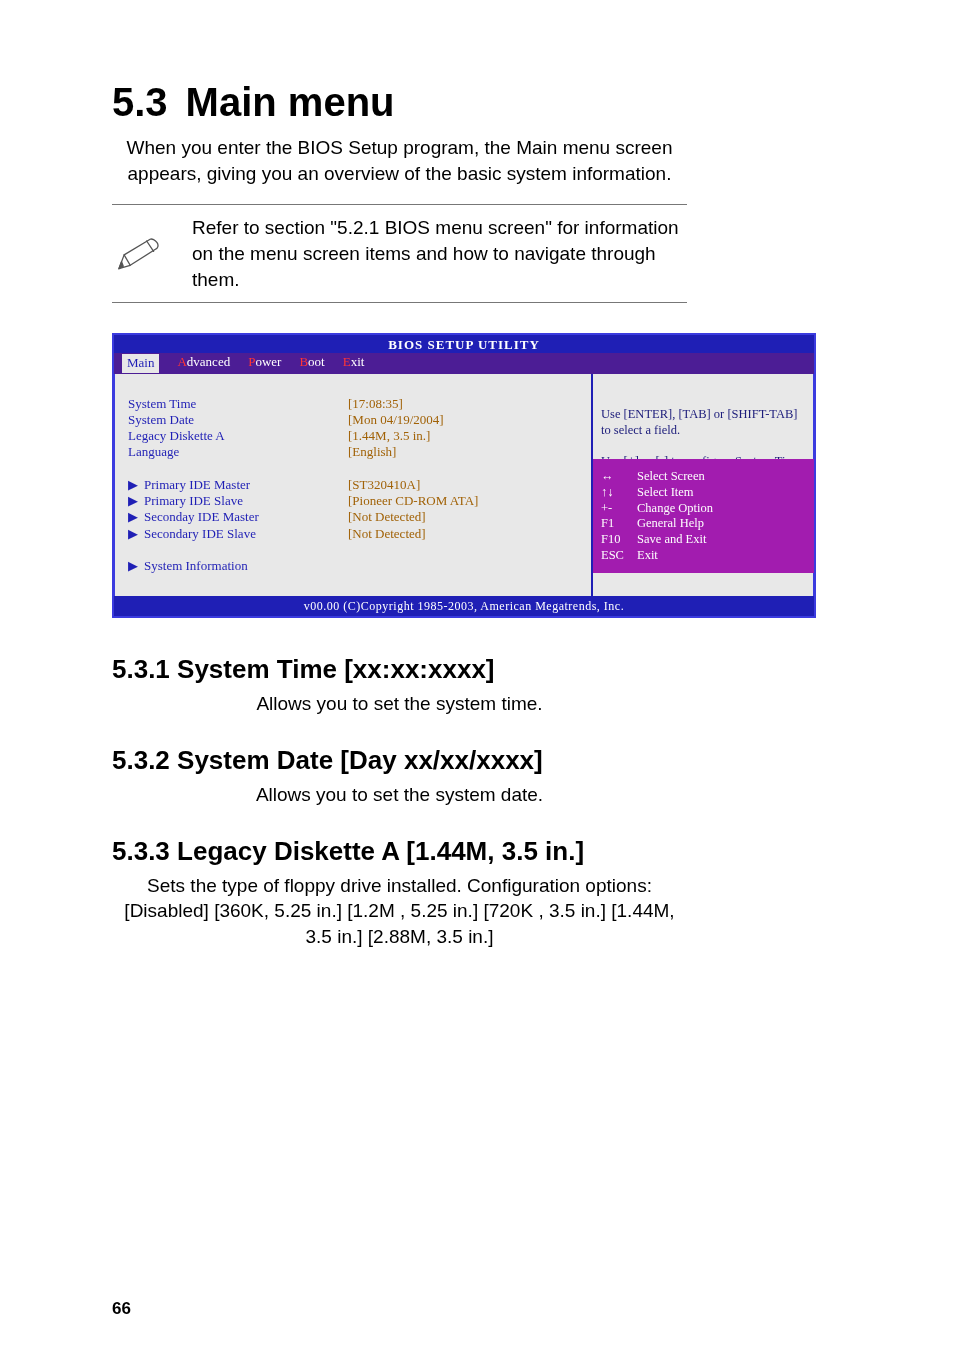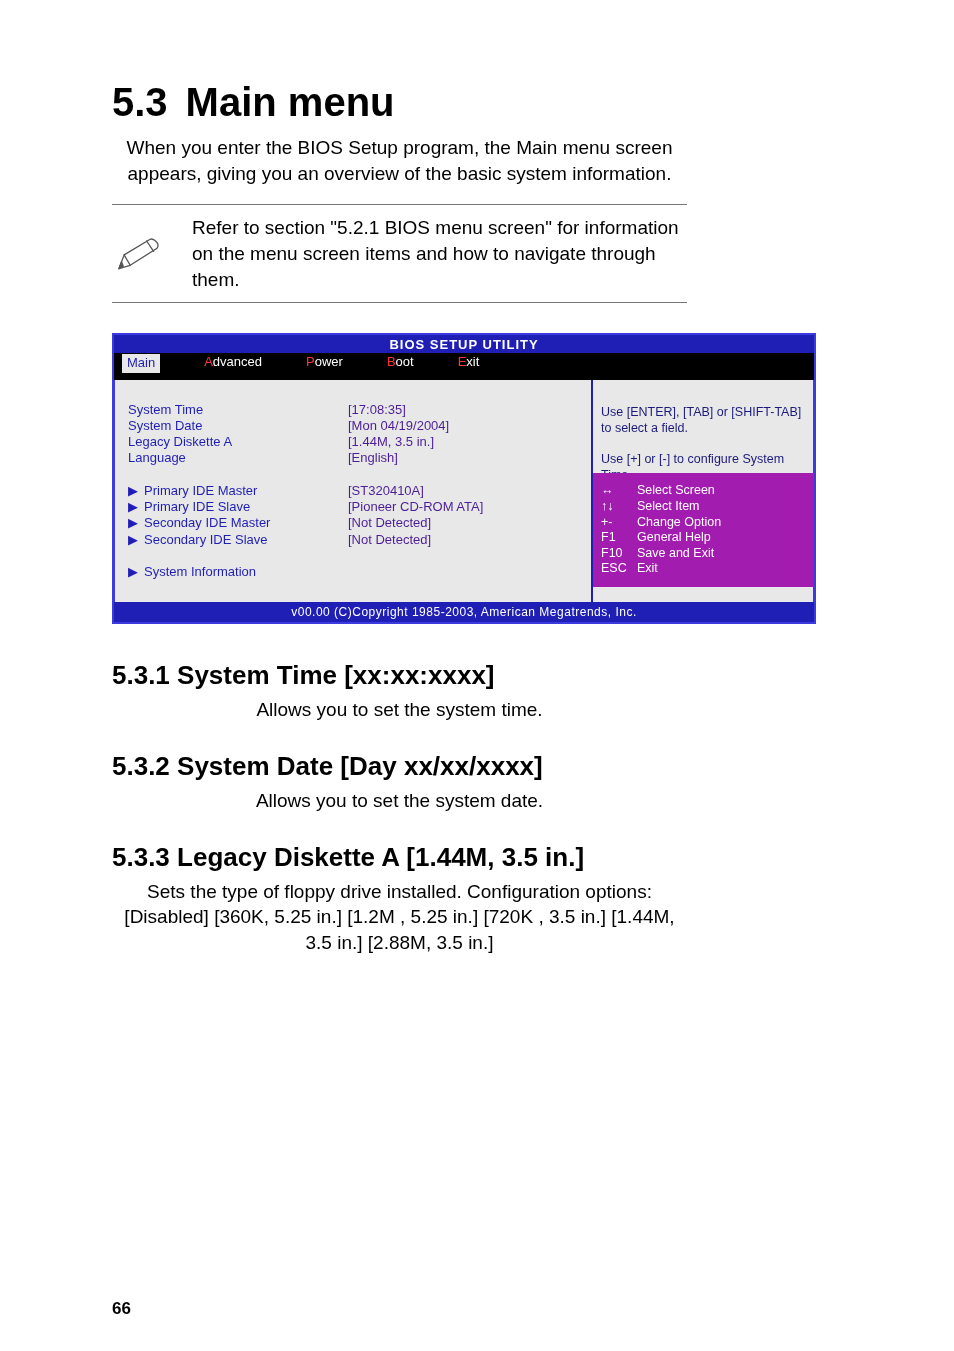--- a/index.html
+++ b/index.html
@@ -49,62 +49,62 @@
   .note-text {
     font-size: 19px;
     line-height: 1.35;
   }
 
   
   .bios {
     width: 700px;
     margin: 0 auto 36px auto;
     border: 2px solid #3b3bdf;
-    font-family: Liberation Sans, sans-serif;
+    font-family: Liberation Serif, serif;
     font-size: 13px;
     line-height: 1.25;
     background: #e8e8e8;
     position: relative;
     box-shadow: 0 0 0 1px #3b3bdf inset;
   }
   .bios-title {
     background: #1f1fb5;
     color: #fff;
     text-align: center;
     font-weight: bold;
     padding: 2px 0 0 0;
     letter-spacing: 1px;
   }
   .bios-menu {
-    background: #000000;
+    background: #4c1d95;
     color: #cfd0ff;
-    padding: 1px 8px 7px 8px;
+    padding: 1px 8px 1px 8px;
     display: flex;
-    gap: 44px;
+    gap: 18px;
   }
   .bios-menu span { color: #fff; }
   .bios-menu .hot { color: #ff3535; }
   .bios-menu .sel {
     background:#e8e8e8;
     color:#1f1fb5;
     padding:0 4px;
     border: 1px solid #e8e8e8;
   }
   .bios-body {
     display:flex;
   }
   .bios-left {
     flex: 1;
     padding: 22px 14px;
     color:#1f1fb5;
     border-right: 2px solid #1f1fb5;
   }
   .bios-left .row { display:flex; }
   .bios-left .lbl { width: 220px; }
-  .bios-left .val { color:#4c1d95; }
+  .bios-left .val { color:#a16207; }
   .tri { color:#1f1fb5; margin-right:6px; }
   .bios-right {
     width: 205px;
     padding: 10px 8px;
     color:#0a0a5a;
     font-size:12.5px;
     display:flex;
     flex-direction:column;
     justify-content:center;
   }

